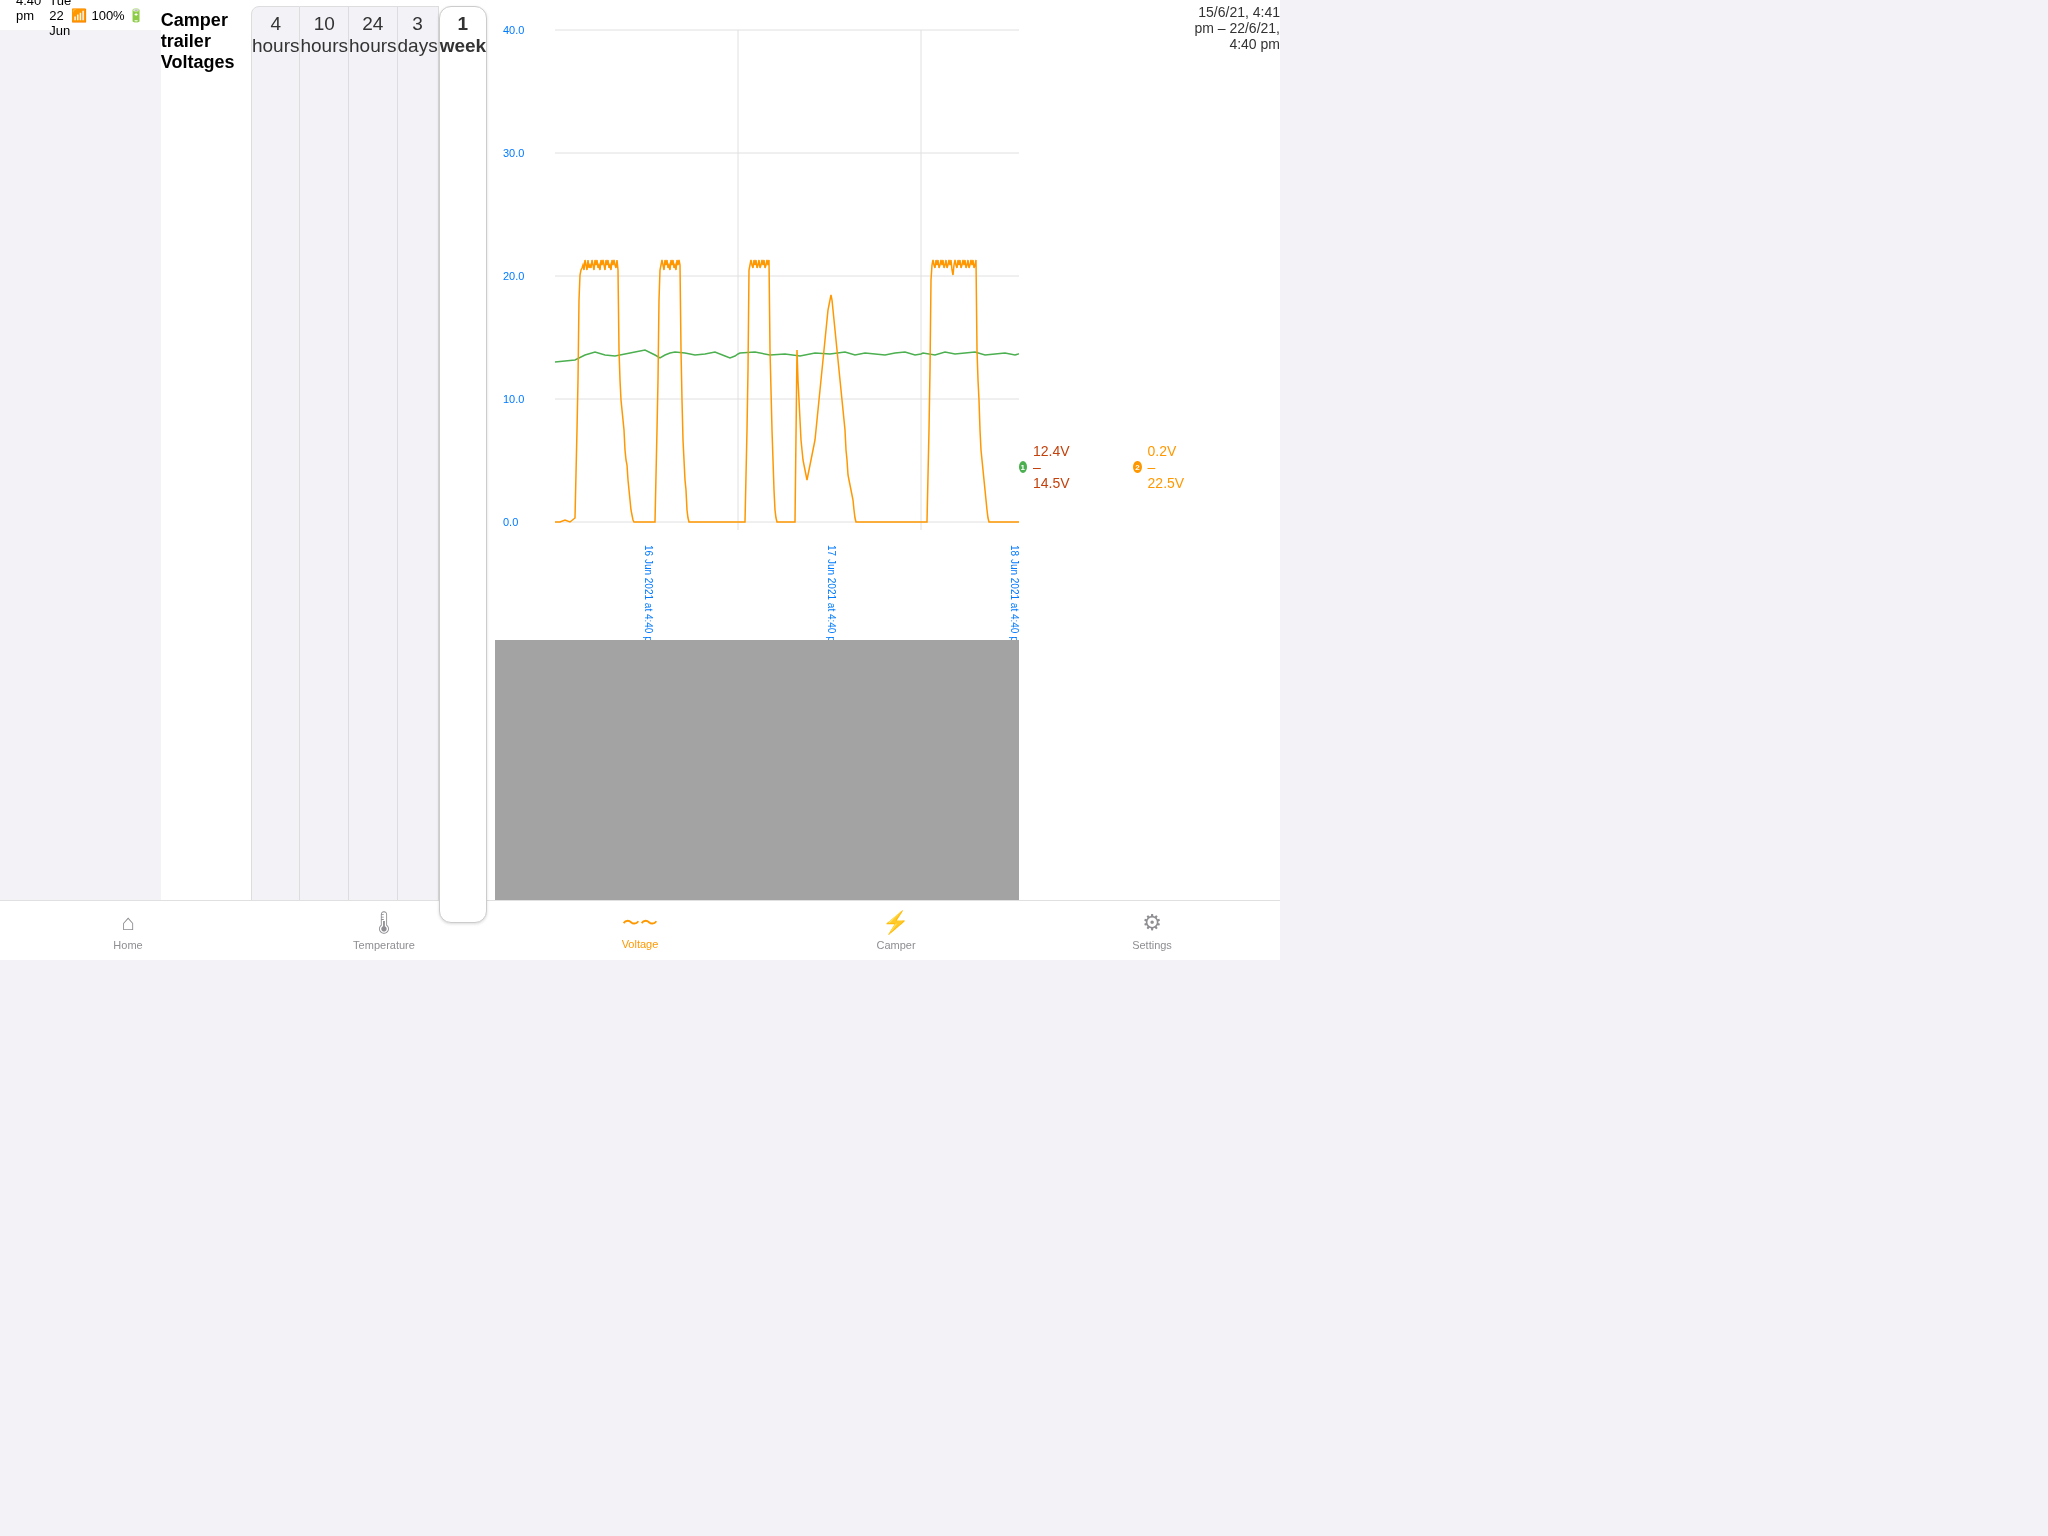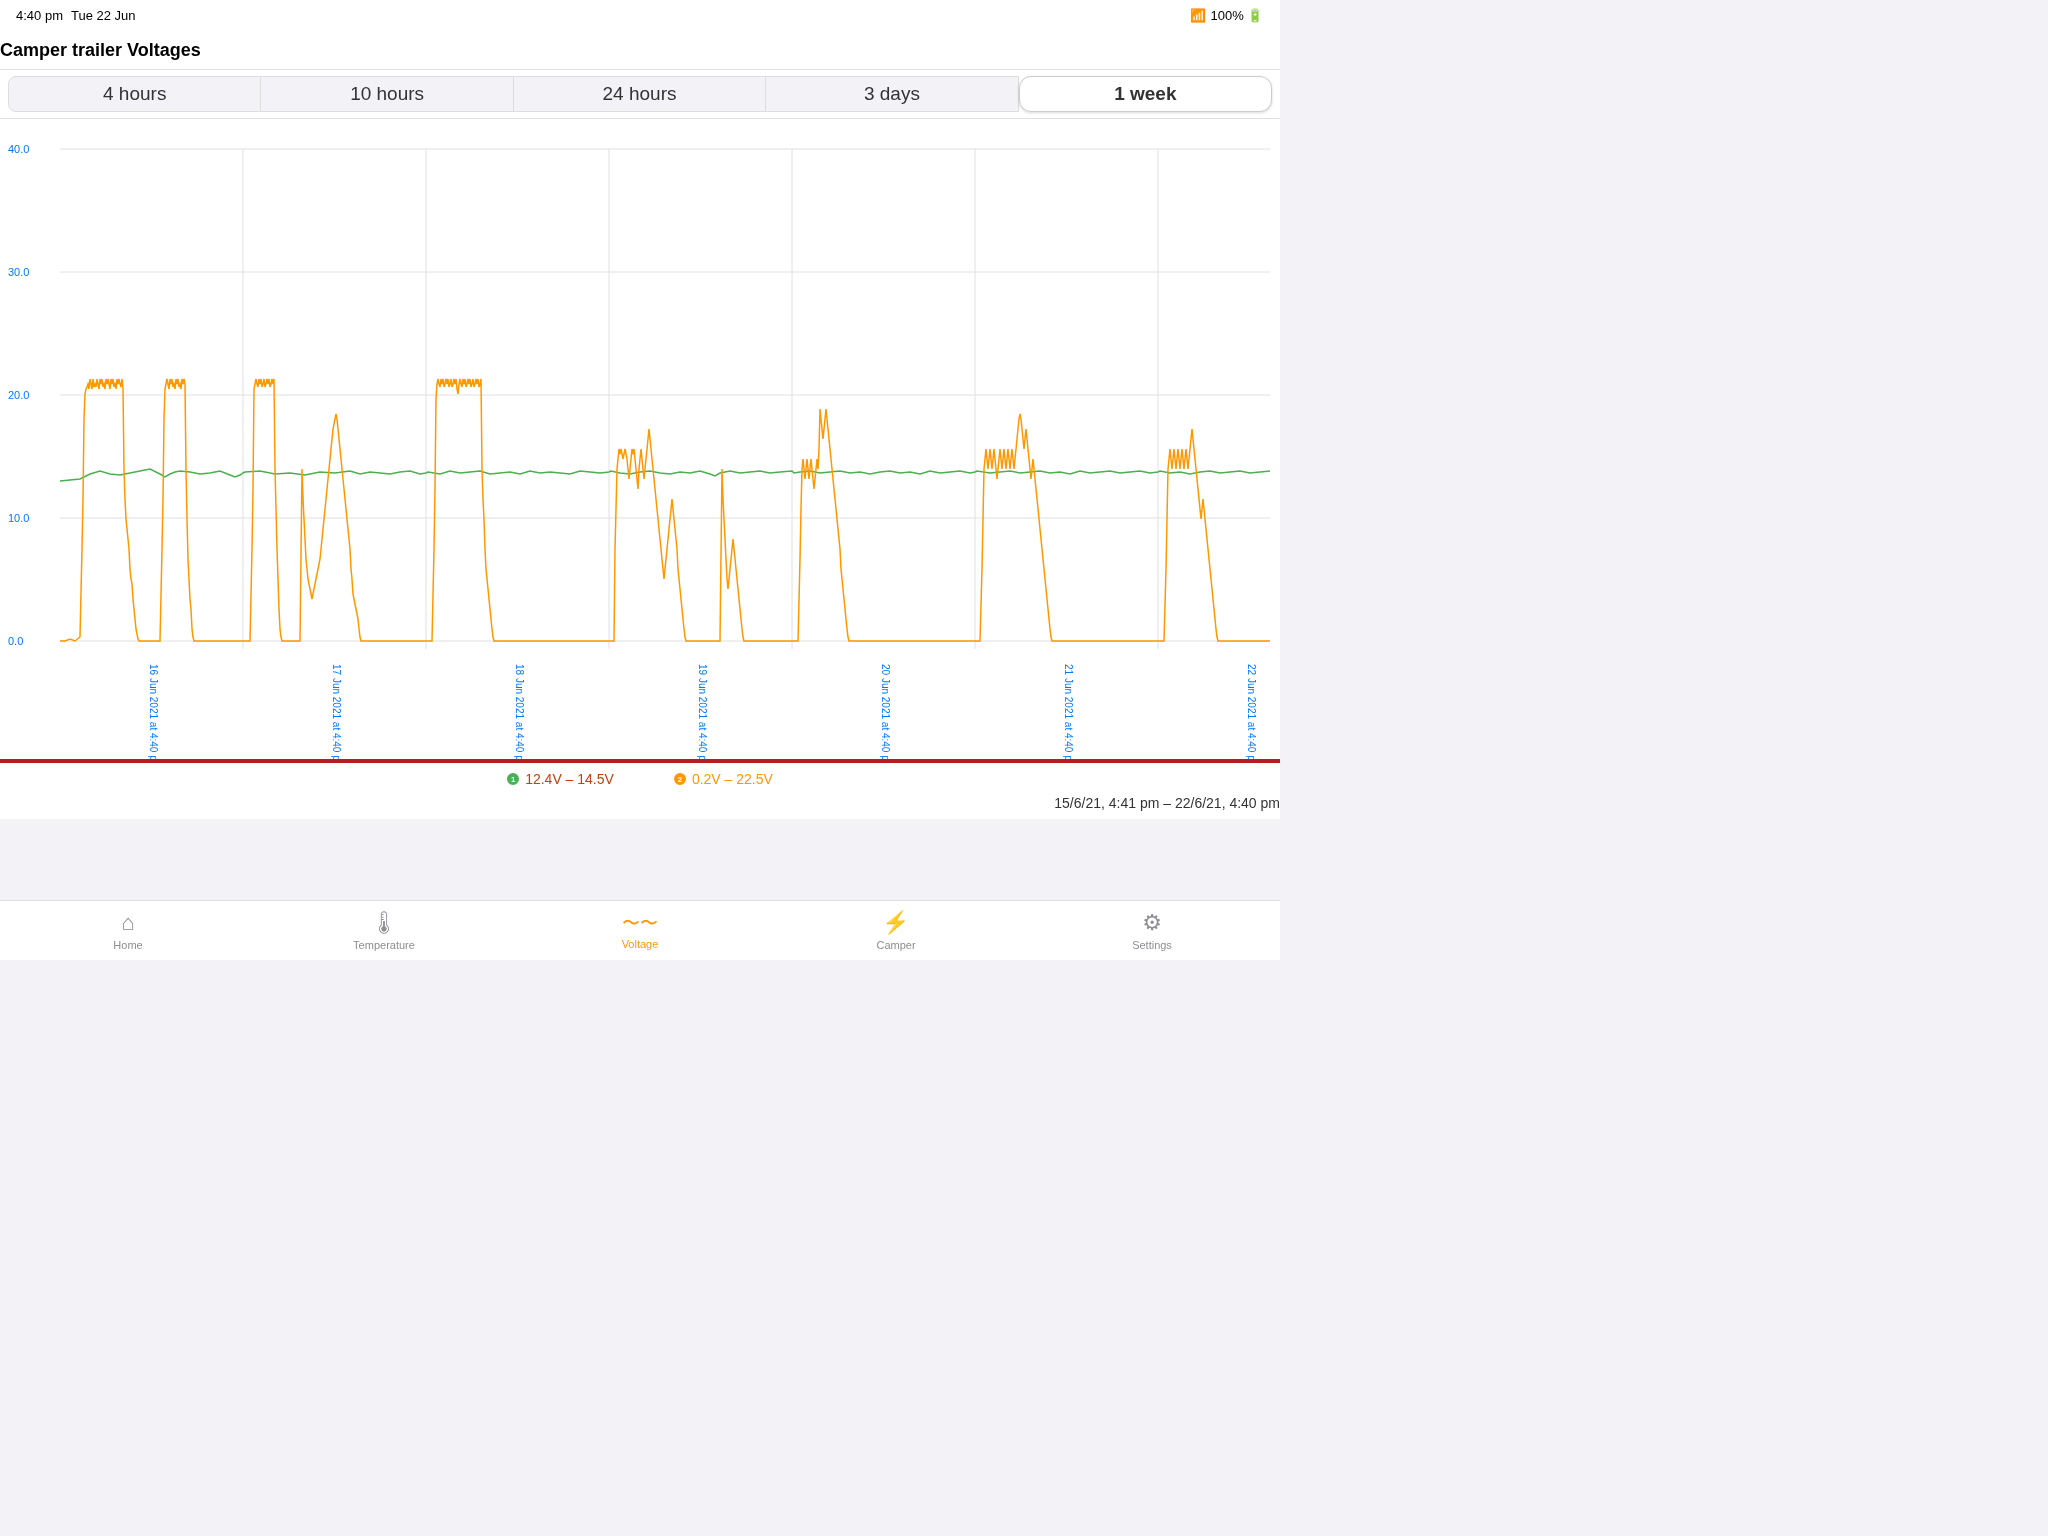--- a/index.html
+++ b/index.html
@@ -127,28 +127,28 @@
       cursor: pointer;
       font-size: 11px;
       color: #8e8e93;
     }
     .nav-item.active { color: #FF9800; }
     .nav-icon { font-size: 22px; }
 
     
     .main {
       display: flex;
-      flex-direction: column;
+      flex-direction: row;
       height: calc(960px - 30px);
     }
 
     
     .chart-svg-container {
       position: relative;
-      background: #b91c1c;
+      background: #a3a3a3;
       overflow: hidden;
     }
 
     .y-label {
       font-size: 11px;
       fill: #007AFF;
     }
     .grid-line {
       stroke: #e0e0e0;
       stroke-width: 1;

